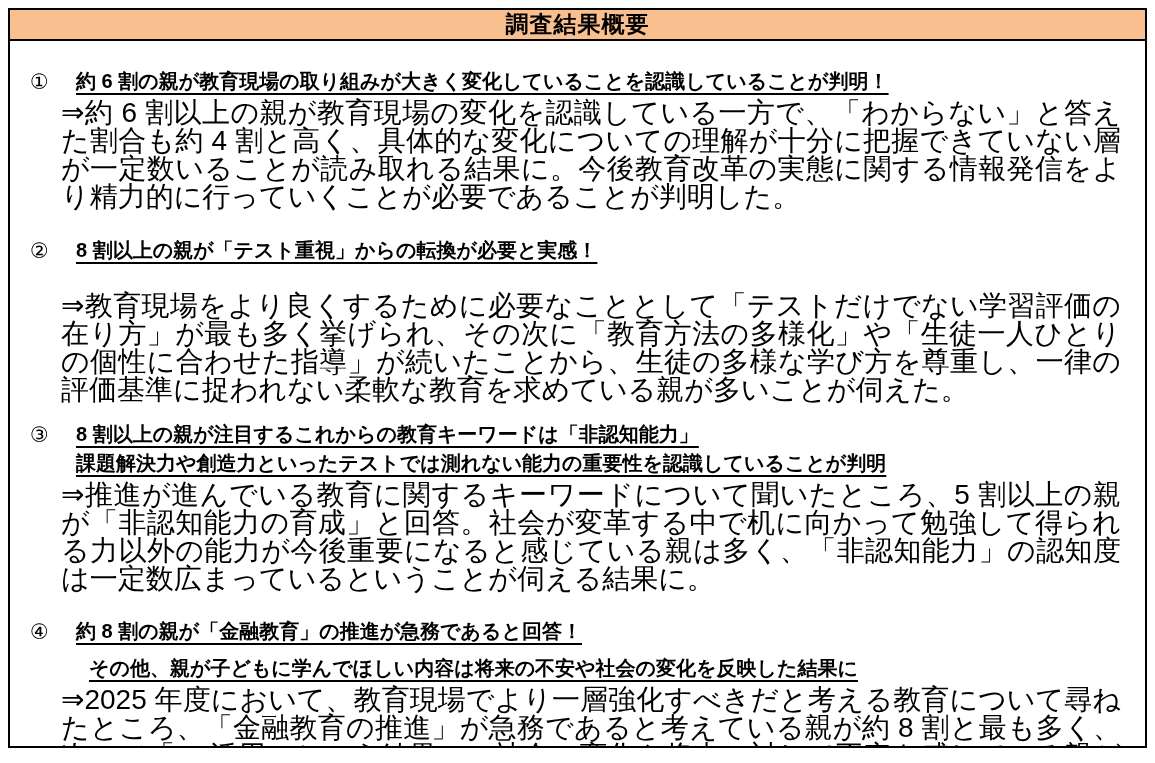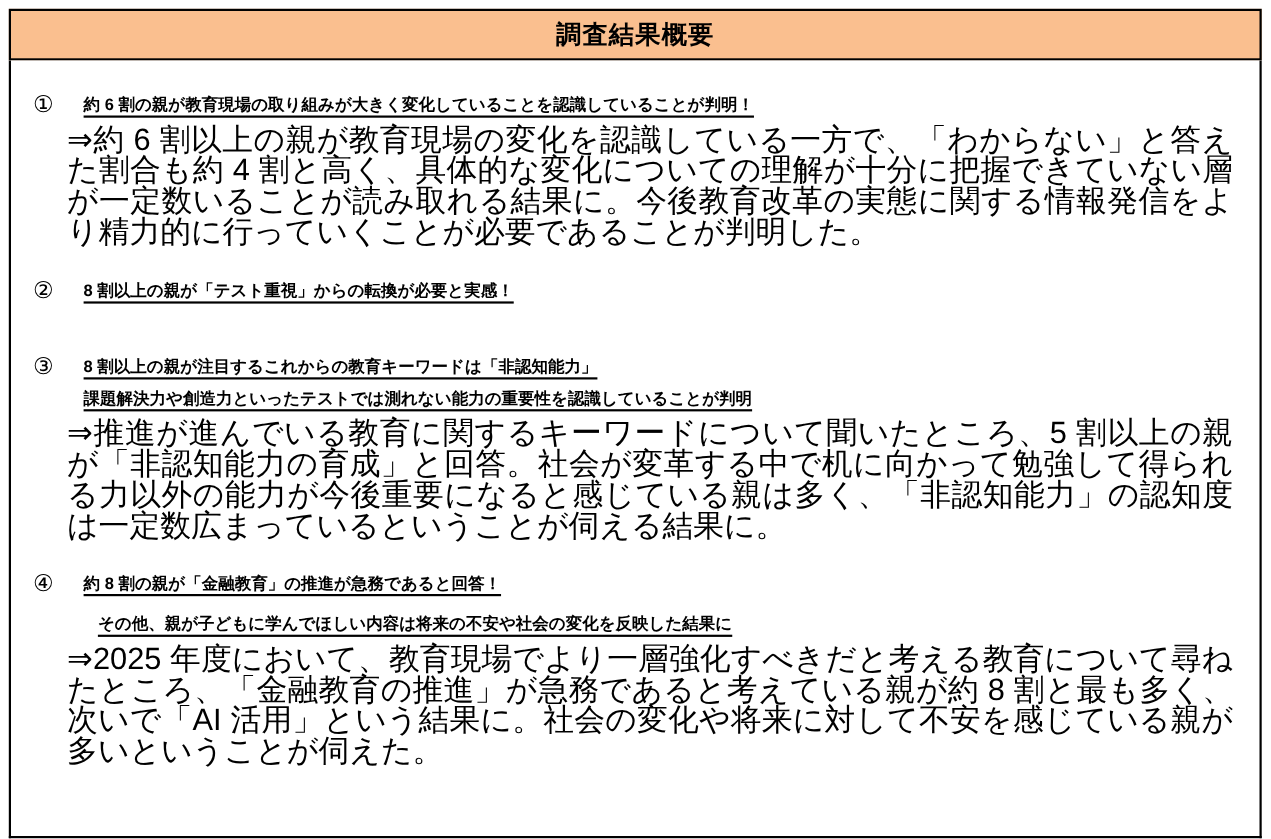--- a/index.html
+++ b/index.html
@@ -11,21 +11,21 @@
     overflow: hidden;
   }
   .doc {
     position: absolute;
     left: 8px; top: 8px;
     width: 1139px;
   }
   .header-bar {
     background: #FABF8F;
     border: 2px solid #000000;
-    height: 47px;
+    height: 33px;
     display: flex;
     align-items: center;
     justify-content: center;
   }
   .header-title {
     font-size: 23px;
     font-weight: bold;
     letter-spacing: 1px;
     line-height: 1;
   }
@@ -43,21 +43,21 @@
   .section-3 { margin-bottom: 24px; }
   .sec-num {
     flex: 0 0 31px;
     width: 31px;
     font-size: 21px;
     line-height: 29px;
     font-weight: normal;
   }
   .sec-text { flex: 1; min-width: 0; }
   .heading {
-    font-size: 15px;
+    font-size: 20px;
     font-weight: bold;
     line-height: 29px;
     padding-left: 15px;
   }
   .heading.no-indent { padding-left: 0; }
   .heading.gap-top { margin-top: 8px; margin-left: 28px; }
   .heading .u {
     text-decoration: underline;
     text-decoration-thickness: 2px;
     text-underline-offset: 5px;
@@ -87,20 +87,21 @@
         <div class="heading"><span class="u">約 6 割の親が教育現場の取り組みが大きく変化していることを認識していることが判明！</span></div>
         <p class="body-text">⇒約 6 割以上の親が教育現場の変化を認識している一方で、「わからない」と答えた割合も約 4 割と高く、具体的な変化についての理解が十分に把握できていない層が一定数いることが読み取れる結果に。今後教育改革の実態に関する情報発信をより精力的に行っていくことが必要であることが判明した。</p>
       </div>
     </section>
 
     <section class="section section-2">
       <div class="sec-num">②</div>
       <div class="sec-text">
         <div class="heading"><span class="u">8 割以上の親が「テスト重視」からの転換が必要と実感！</span></div>
         <div class="blank-gap"></div>
+        <p class="body-text">⇒教育現場をより良くするために必要なこととして「テストだけでない学習評価の在り方」が最も多く挙げられ、その次に「教育方法の多様化」や「生徒一人ひとりの個性に合わせた指導」が続いたことから、生徒の多様な学び方を尊重し、一律の評価基準に捉われない柔軟な教育を求めている親が多いことが伺えた。</p>
       </div>
     </section>
 
     <section class="section section-3">
       <div class="sec-num">③</div>
       <div class="sec-text">
         <div class="heading"><span class="u">8 割以上の親が注目するこれからの教育キーワードは「非認知能力」</span></div>
         <div class="heading"><span class="u">課題解決力や創造力といったテストでは測れない能力の重要性を認識していることが判明</span></div>
         <p class="body-text">⇒推進が進んでいる教育に関するキーワードについて聞いたところ、5 割以上の親が「非認知能力の育成」と回答。社会が変革する中で机に向かって勉強して得られる力以外の能力が今後重要になると感じている親は多く、「非認知能力」の認知度は一定数広まっているということが伺える結果に。</p>
       </div>

